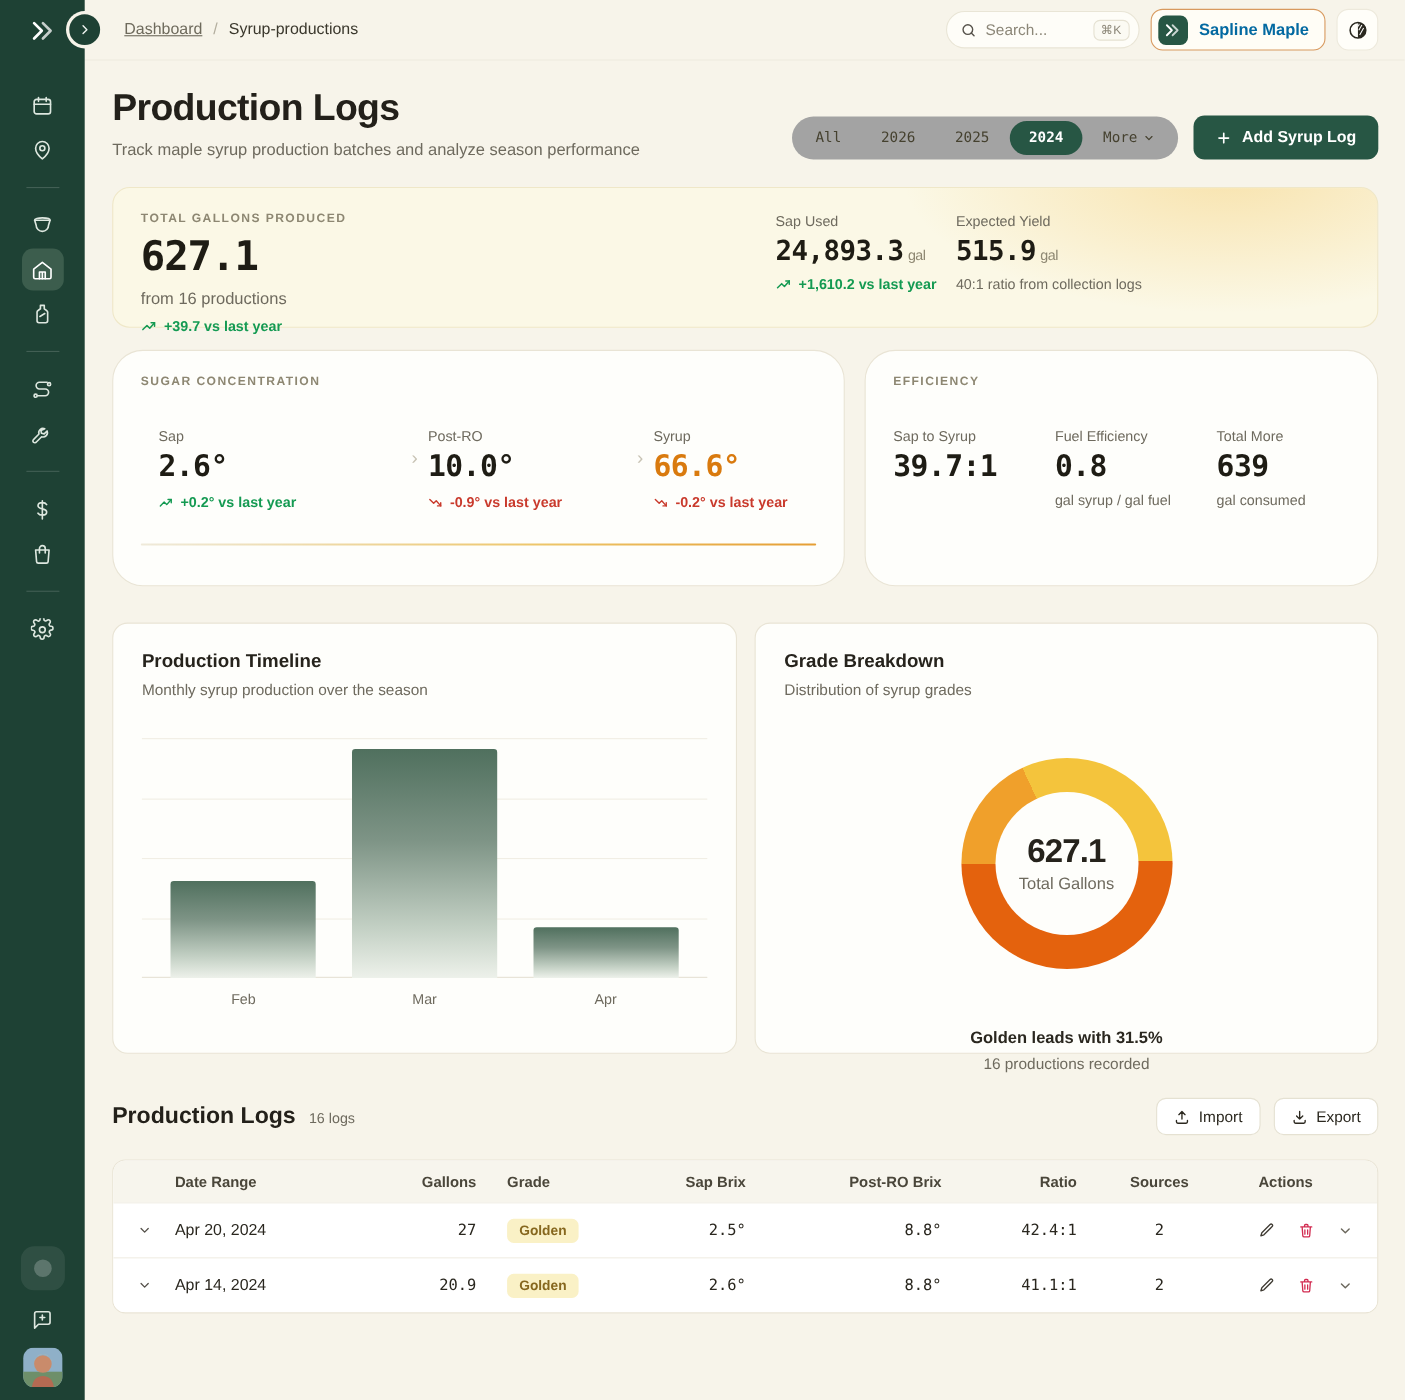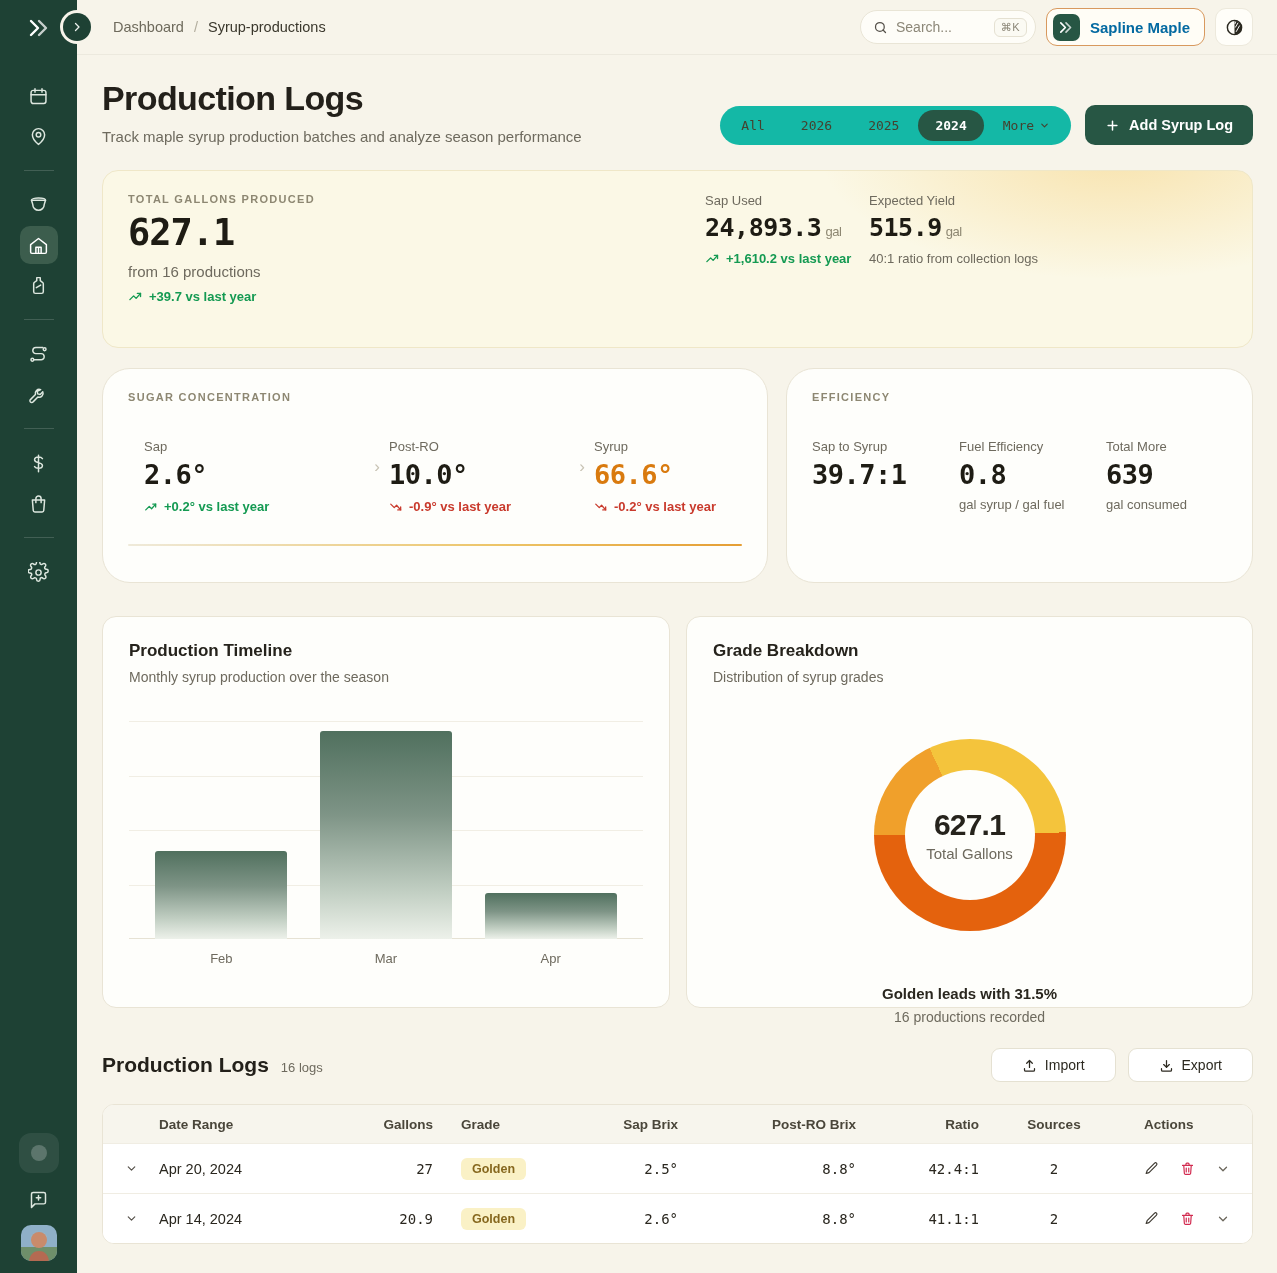--- a/index.html
+++ b/index.html
@@ -37,21 +37,21 @@
   }
 
   
   .main { position:absolute; left:77px; top:0; width:1200px; height:1273px; }
 
   .topbar {
     height:55px; display:flex; align-items:center; justify-content:space-between;
     padding:0 24px 0 36px; border-bottom:1px solid rgba(70,62,40,.06);
   }
   .breadcrumb { display:flex; align-items:center; gap:10px; font-size:14.5px; }
-  .bc-parent { color:#6E6A5C; cursor:pointer; }
+  .bc-parent { color:#6E6A5C; cursor:pointer;text-decoration:underline; }
   .bc-sep { color:#B3AE9E; }
   .bc-current { color:#3A372C; }
   .topbar-right { display:flex; align-items:center; gap:10px; }
   .searchbox {
     display:flex; align-items:center; gap:8px; width:176px; height:34px;
     background:#FEFDF8; border:1px solid #E9E5D6; border-radius:999px; padding:0 8px 0 12px; cursor:text;
   }
   .searchbox input {
     border:none; outline:none; background:transparent; width:84px; font-size:14px;
     font-family:"Liberation Sans", sans-serif; color:#55514A;
@@ -73,40 +73,40 @@
   }
 
   .content { padding:24px 24px 0 25px; }
 
   
   .page-head { display:flex; justify-content:space-between; align-items:flex-start; margin-bottom:25px; }
   .page-title { font-size:34px; font-weight:700; letter-spacing:-.6px; color:#23201A; margin-bottom:10px; }
   .page-sub { font-size:15px; color:#6E6A5E; }
   .head-controls { display:flex; align-items:center; gap:14px; margin-top:26px; }
   .tabs {
-    display:flex; align-items:center; background:#14b8a6; border-radius:999px; padding:4px; gap:2px;
+    display:flex; align-items:center; background:#a3a3a3; border-radius:999px; padding:4px; gap:2px;
   }
   .tab {
     font-family:"DejaVu Sans Mono", monospace; font-size:13px; color:#45412F;
     padding:8px 17px; border-radius:999px; cursor:pointer; display:flex; align-items:center; gap:5px; white-space:nowrap;
   }
   .tab.active { background:#275644; color:#FFFFFF; font-weight:700; }
   .btn-primary {
     display:flex; align-items:center; gap:9px; height:40px; padding:0 20px;
     background:#275644; color:#FFFFFF; border:none; border-radius:10px;
     font-size:14.5px; font-weight:700; cursor:pointer; font-family:"Liberation Sans", sans-serif;
   }
 
   
   .hero {
     border:1px solid #EFE7C8; border-radius:16px; padding:22px 25px;
     background:
       radial-gradient(ellipse 420px 180px at 88% -10%, rgba(242,185,60,.33), rgba(242,185,60,0) 70%),
       #FBF8E6;
-    display:grid; grid-template-columns:577px 164px 1fr; margin-bottom:20px; height:178px;
+    display:grid; grid-template-columns:577px 164px 1fr; margin-bottom:20px; height:128px;
   }
   .eyebrow { font-size:11px; letter-spacing:1.3px; color:#8D8772; font-weight:600; margin-bottom:8px; }
   .hero-value { font-size:37px; font-weight:700; letter-spacing:-1px; color:#1E1C14; line-height:1.1; }
   .hero-sub { font-size:15px; color:#6E6A5E; margin-top:9px; }
   .trend { display:flex; align-items:center; gap:6px; font-size:13px; font-weight:700; margin-top:9px; }
   .trend.up { color:#149A52; } .trend.down { color:#C93A2C; }
   .mini-label { font-size:13px; color:#6E6A5E; margin-bottom:5px; }
   .mini-value { font-size:25px; font-weight:700; letter-spacing:-.5px; color:#1E1C14; }
   .unit { font-size:13px; color:#8D8772; font-weight:400; font-family:"Liberation Sans", sans-serif; margin-left:4px; }
   .mini-note { font-size:13px; color:#6E6A5E; margin-top:9px; }
@@ -157,21 +157,21 @@
   .grade-caption { text-align:center; margin-top:54px; font-size:15px; font-weight:700; color:#2A271F; }
   .grade-caption-sub { text-align:center; margin-top:7px; font-size:14px; color:#6E6A5E; }
 
   
   .logs-head { display:flex; justify-content:space-between; align-items:center; margin-bottom:22px; }
   .logs-title-wrap { display:flex; align-items:baseline; gap:12px; }
   .logs-title { font-size:21px; font-weight:700; color:#23201A; }
   .logs-count { font-size:13px; color:#6E6A5E; }
   .logs-actions { display:flex; gap:12px; }
   .btn-secondary {
-    display:flex; align-items:center; gap:8px; height:34px; padding:0 30px;
+    display:flex; align-items:center; gap:8px; height:34px; padding:0 15px;
     background:#FFFFFF; border:1px solid #E5E1D2; border-radius:9px;
     font-size:14px; color:#2C2920; cursor:pointer; font-family:"Liberation Sans", sans-serif;
   }
 
   .table-card { background:#FFFFFF; border:1px solid #E9E4D5; border-radius:12px; overflow:hidden; }
   .tr { display:grid; grid-template-columns:56px 196px 78px 136px 109px 178px 123px 150px 1fr; align-items:center; }
   .thead { background:#F7F5ED; height:38px; font-size:13.5px; font-weight:700; color:#4A463A; }
   .tbody-row { height:50px; border-top:1px solid #F0EDE3; font-size:14.5px; color:#2A271F; background:#FFFFFF; }
   .cell-r { text-align:right; }
   .cell-c { text-align:center; }

